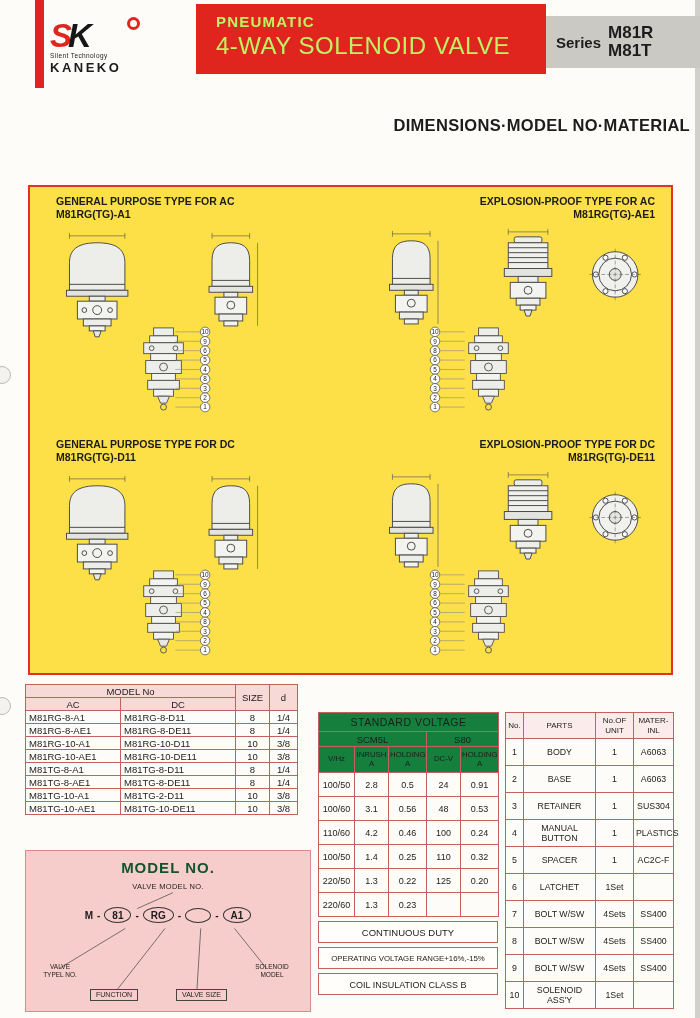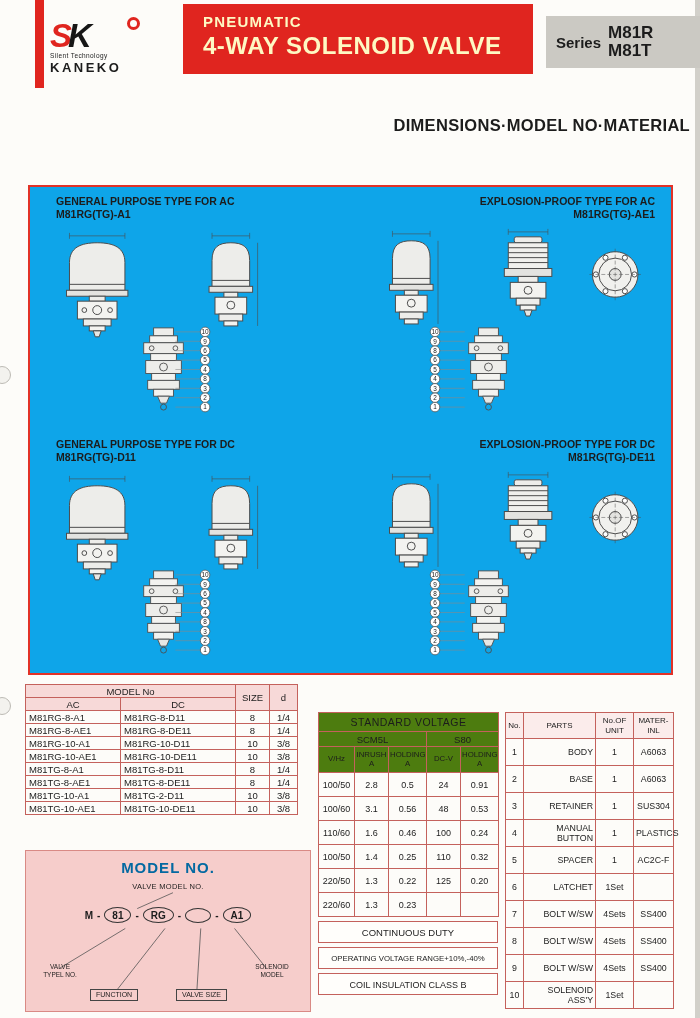--- a/index.html
+++ b/index.html
@@ -20,65 +20,65 @@
 
   
   .red-bar{position:absolute;left:35px;top:0;width:9px;height:88px;background:var(--red)}
   .logo{position:absolute;left:50px;top:20px;width:106px;text-align:left}
   .logo-mark{position:relative;font-size:33px;line-height:.95;font-weight:bold;font-style:italic}
   .lg-s{color:var(--red)}
   .lg-k{color:#161616;margin-left:-4px}
   .lg-ring{position:absolute;width:13px;height:13px;border:3px solid var(--red);border-radius:50%;right:16px;top:-3px}
   .logo-sub{font-size:6.5px;letter-spacing:.4px;margin-top:1px;color:#222}
   .logo-name{font-size:13px;font-weight:bold;letter-spacing:2.5px;margin-top:1px}
-  .banner{position:absolute;left:183px;top:4px;width:350px;height:70px;background:var(--red);color:#fef9c3;padding:9px 0 12px 20px}
+  .banner{position:absolute;left:196px;top:4px;width:350px;height:70px;background:var(--red);color:#bef264;padding:9px 0 12px 20px}
   .banner-l1{font-size:15px;font-weight:bold;letter-spacing:1.2px}
-  .banner-l2{font-size:24px;font-weight:bold;letter-spacing:.5px;margin-top:2px}
+  .banner-l2{font-size:24px;font-weight:normal;letter-spacing:.5px;margin-top:2px}
   .series{position:absolute;left:546px;top:16px;width:154px;height:52px;background:#cbc9c3;display:flex;align-items:center;gap:7px;padding-left:10px}
   .series-label{font-size:15px;font-weight:bold}
   .series-models{font-size:17px;font-weight:bold;line-height:1.08}
   .subtitle{position:absolute;right:10px;top:116px;font-size:16.5px;font-weight:bold;letter-spacing:.3px}
 
   
-  .diagram-box{position:absolute;left:28px;top:185px;width:645px;height:490px;border:2px solid #e23228;background:#0ea5e9;display:grid;grid-template-columns:1fr 1fr;grid-template-rows:1fr 1fr}
+  .diagram-box{position:absolute;left:28px;top:185px;width:645px;height:490px;border:2px solid #e23228;background:#fde047;display:grid;grid-template-columns:1fr 1fr;grid-template-rows:1fr 1fr}
   .quad{position:relative;overflow:hidden}
   .q-head{padding-top:8px;font-size:10.5px;font-weight:bold;line-height:1.25}
   .q-left .q-head{padding-left:26px;text-align:left}
   .q-right .q-head{padding-right:16px;text-align:right}
   .q-art{display:block;width:100%;height:196px}
   .callouts line{stroke:#888;stroke-width:.6}
   .callouts circle{fill:#fff;stroke:#555;stroke-width:.8}
   .callouts text{fill:#222;font-size:6.5px;text-anchor:middle;font-family:"Liberation Sans",sans-serif}
 
   
   table{border-collapse:collapse;table-layout:fixed}
   th{font-weight:normal}
   .model-table{position:absolute;left:25px;top:684px;width:272px;font-size:9.5px}
   .model-table th,.model-table td{border:1px solid var(--tb);padding:0 3px;height:13px;text-align:center}
   .model-table th{background:var(--pink)}
   .model-table .ta-l{text-align:left}
 
   .voltage{position:absolute;left:318px;top:712px;width:180px;font-size:9px}
   .voltage th,.voltage td{border:1px solid var(--tb);text-align:center;padding:0 1px}
-  .voltage th{background:#4d7c0f}
+  .voltage th{background:#15803d}
   .vt-title{height:19px;font-size:10.5px;letter-spacing:.5px}
   .vt-group th{height:15px;font-size:9.5px}
   .vt-head th{height:26px;white-space:pre-line;font-size:7.8px;line-height:1.15}
   .voltage td{height:24px}
   .vt-note{position:absolute;left:318px;width:180px;border:1px solid var(--tb);text-align:center;background:#fffefb}
 
   .parts{position:absolute;left:505px;top:712px;width:168px;font-size:8.8px}
   .parts th,.parts td{border:1px solid var(--tb);padding:0 2px;text-align:center}
   .parts th{height:26px;white-space:pre-line;font-size:8px;line-height:1.15;background:#fbeceb}
   .parts td{height:27px}
-  .parts .ta-l{text-align:right}
+  .parts .ta-l{text-align:center}
 
   
   .modelno-box{position:absolute;left:25px;top:850px;width:286px;height:162px;background:var(--pinkbox);border:1px solid #d98a85}
-  .mn-title{position:absolute;top:8px;left:0;right:0;text-align:center;font-size:15px;font-weight:bold;letter-spacing:1px;color:#0369a1}
+  .mn-title{position:absolute;top:8px;left:0;right:0;text-align:center;font-size:15px;font-weight:bold;letter-spacing:1px;color:#14532d}
   .mn-pointer{position:absolute;top:31px;left:0;right:0;text-align:center;font-size:7.5px;letter-spacing:.3px}
   .mn-formula{position:absolute;top:56px;left:0;right:0;display:flex;justify-content:center;align-items:center;gap:4px;font-size:10px;font-weight:bold}
   .mn-ellipse{border:1px solid #333;border-radius:50%;padding:1.5px 7px;min-width:16px;font-weight:bold}
   .mn-ellipse.empty{padding:1.5px 12px;min-height:15px}
   .mn-label{position:absolute;font-size:6.5px;line-height:1.2;white-space:pre-line;text-align:center}
   .mn-label.boxed{border:1px solid #444;padding:1px 5px;font-size:7px;background:var(--pinkbox)}
   #lbl-valvetype{left:8px;top:112px;width:52px}
   #lbl-function{left:64px;top:138px}
   #lbl-valvesize{left:150px;top:138px}
   #lbl-solenoid{left:214px;top:112px;width:64px}
@@ -508,21 +508,21 @@
       <tr>
         <td>100/60</td>
         <td>3.1</td>
         <td>0.56</td>
         <td>48</td>
         <td>0.53</td>
       </tr>
 
       <tr>
         <td>110/60</td>
-        <td>1.6</td>
+        <td>4.2</td>
         <td>0.46</td>
         <td>100</td>
         <td>0.24</td>
       </tr>
 
       <tr>
         <td>100/50</td>
         <td>1.4</td>
         <td>0.25</td>
         <td>110</td>
@@ -540,21 +540,21 @@
       <tr>
         <td>220/60</td>
         <td>1.3</td>
         <td>0.23</td>
         <td></td>
         <td></td>
       </tr>
     </tbody>
 </table>
 <div class="vt-note" style="top:921px;height:22px;font-size:9.5px;line-height:22px">CONTINUOUS DUTY</div>
-<div class="vt-note" style="top:947px;height:22px;font-size:7.8px;line-height:22px">OPERATING VOLTAGE RANGE+10%,-40%</div>
+<div class="vt-note" style="top:947px;height:22px;font-size:7.8px;line-height:22px">OPERATING VOLTAGE RANGE+16%,-15%</div>
 <div class="vt-note" style="top:973px;height:22px;font-size:9px;line-height:22px">COIL INSULATION CLASS B</div>
 
 <table class="parts">
   <colgroup>
       <col style="width:18px">
       <col style="width:72px">
       <col style="width:38px">
       <col style="width:40px">
     </colgroup>
   <thead>

